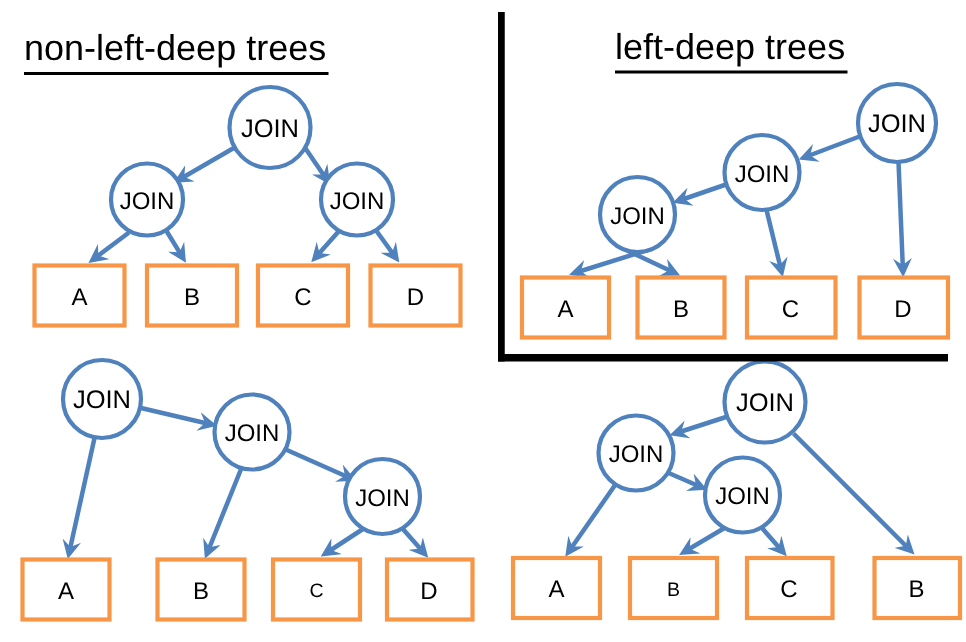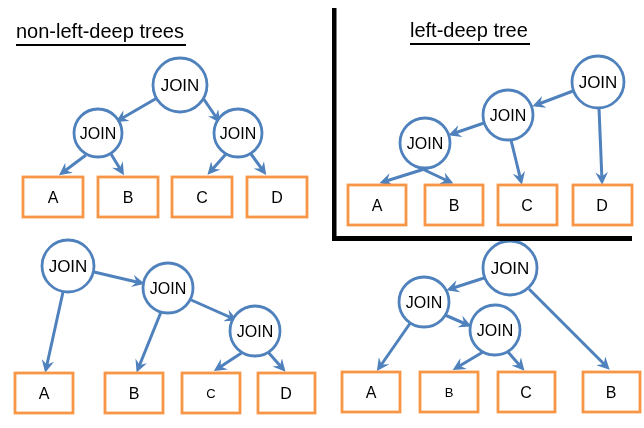--- a/index.html
+++ b/index.html
@@ -10,21 +10,21 @@
   #diagram-svg{position:absolute;left:0;top:0;}
   .edge{stroke:#4f81bd;stroke-width:3;fill:none;}
   .node-circle{fill:#ffffff;stroke:#4f81bd;stroke-width:2.8;}
   .leaf-box{fill:#ffffff;stroke:#f79646;stroke-width:2.8;}
   .node-label{font-family:"Liberation Sans",sans-serif;font-size:16px;fill:#000000;text-anchor:middle;}
   .node-label.big{font-size:17px;}
   .leaf-label{font-family:"Liberation Sans",sans-serif;font-size:16px;fill:#000000;text-anchor:middle;}
   .leaf-label.small{font-size:13px;}
   .divider{fill:#000000;}
   .section-title{
-    position:absolute;color:#000000;font-size:20px;line-height:1.1;
+    position:absolute;color:#000000;font-size:24px;line-height:1.1;
     border-bottom:2px solid #000000;padding:0 2px 2px 0;white-space:nowrap;
   }
   #title-non-left-deep{left:16px;top:20px;}
   #title-left-deep{left:410px;top:19px;}
 </style>
 </head>
 <body>
 
 <svg id="diagram-svg" width="644" height="428" viewBox="0 0 644 428">
   <defs>
@@ -132,13 +132,13 @@
     <rect class="leaf-box" x="583" y="372" width="57" height="40"></rect>
     <text class="leaf-label" x="611" y="398">B</text>
   </g>
 
   <rect class="divider" x="332" y="8" width="4.5" height="233"></rect>
   <rect class="divider" x="332" y="236" width="300" height="5"></rect>
 </svg>
 
 <div class="section-title" id="title-non-left-deep">non-left-deep trees</div>
 
-<div class="section-title" id="title-left-deep">left-deep tree</div>
+<div class="section-title" id="title-left-deep">left-deep trees</div>
 
 </body></html>

